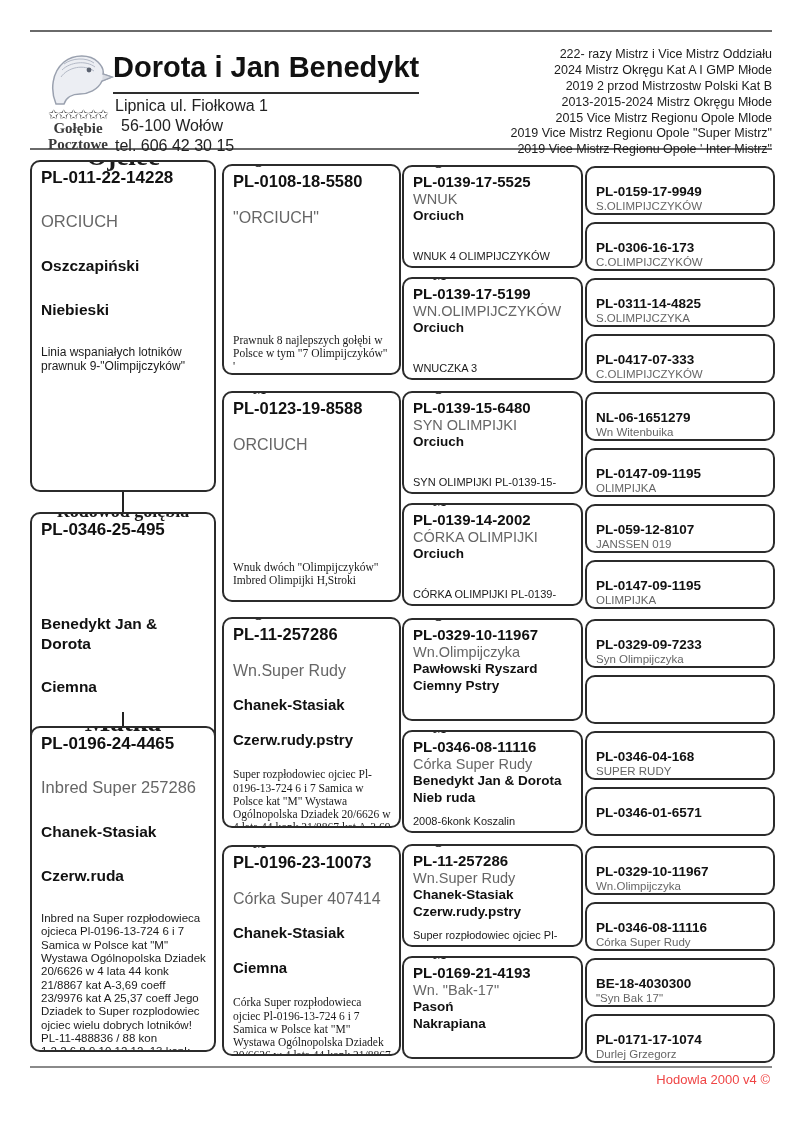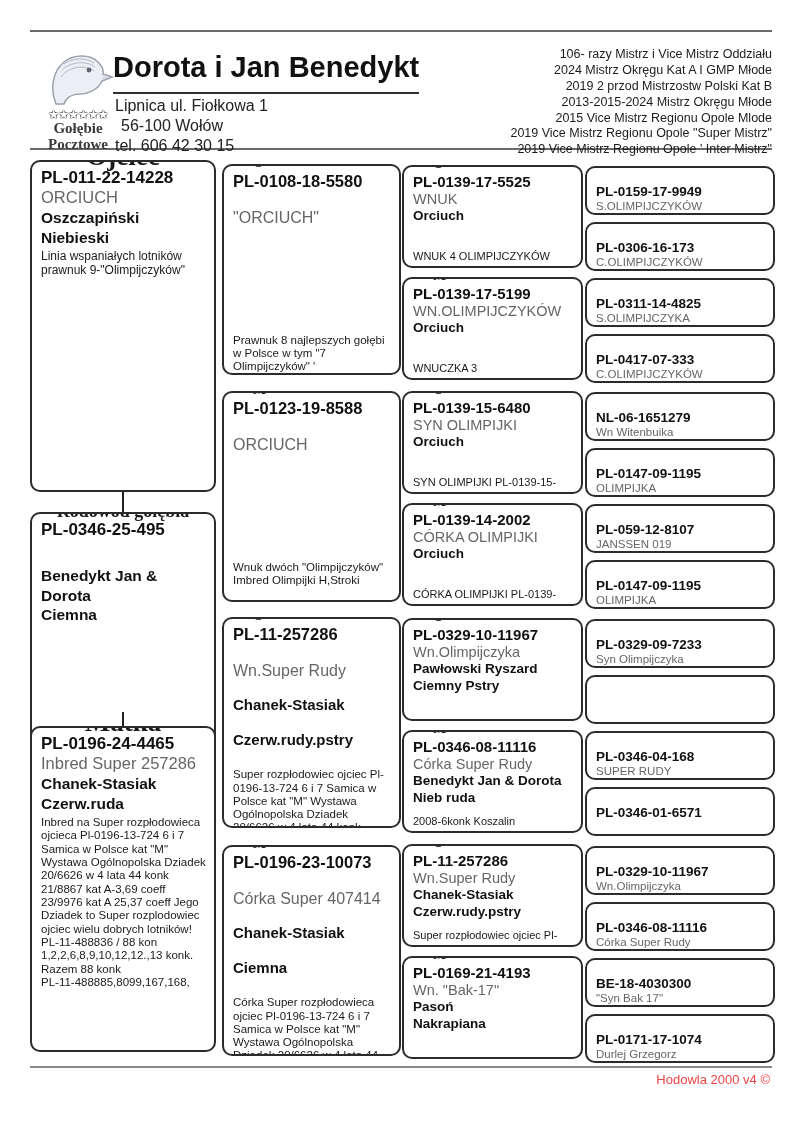--- a/index.html
+++ b/index.html
@@ -11,33 +11,33 @@
   #logo .lname{font-family:"Liberation Serif",serif;font-weight:bold;font-size:15px;color:#3a3a3a;line-height:1.05;}
   #title{position:absolute;left:113px;top:52px;font-size:29px;font-weight:bold;border-bottom:2px solid #2e2e2e;padding-bottom:10px;line-height:1.05;}
   #addr{position:absolute;left:115px;top:96px;font-size:16px;line-height:1.25;color:#222;}
   #addr .l2{padding-left:6px;}
   #achv{position:absolute;right:28px;top:47px;width:340px;text-align:right;font-size:12.5px;line-height:1.27;color:#1c1c1c;}
   
   .pbox{position:absolute;box-sizing:border-box;border:2px solid #2b2b2b;border-radius:10px;background:#fff;padding:6px 8px 4px 9px;display:flex;flex-direction:column;overflow:hidden;}
   .pbox::before{content:"";position:absolute;left:-11px;top:50%;width:10px;height:2px;background:#444;}
   .noTick::before{display:none;}
   .legend{position:absolute;background:#fff;padding:0 5px;font-family:"Liberation Serif",serif;font-weight:bold;color:#1a1a1a;white-space:nowrap;}
-  .g1{left:30px;width:186px;}
+  .g1{left:30px;width:186px;gap:24px;}
   .g2{left:222px;width:179px;height:211px;gap:16px;}
   .g3{left:402px;width:181px;height:103px;}
   .g4{left:585px;width:190px;height:49px;padding-top:16px;}
   .bigLegend{top:-19px;left:50%;transform:translateX(-50%);font-size:27px;line-height:1;}
   .midLegend{top:-12px;left:50%;transform:translateX(-50%);font-size:18px;line-height:1;}
   .sexLegend{top:-10px;left:24px;font-size:14px;line-height:1;}
   .g4 .sexLegend{top:-9px;left:26px;font-size:11px;}
   .ring{font-weight:bold;font-size:17px;line-height:1.2;}
   .name{color:#666;font-size:16.5px;line-height:1.2;}
   .breeder,.colr{font-weight:bold;font-size:15.5px;line-height:1.25;}
   .desc{font-size:12.5px;line-height:1.16;margin-top:3px;color:#1a1a1a;white-space:pre-line;}
-  .g2 .ring{font-size:16.5px}.g2 .name{font-size:16px}.g2 .breeder,.g2 .colr{font-size:15px}.g2 .desc{font-size:11.5px;line-height:1.15;}
+  .g2 .ring{font-size:16.5px}.g2 .name{font-size:16px}.g2 .breeder,.g2 .colr{font-size:15px}.g2 .desc{font-size:11.5px;line-height:1.15;font-family:Liberation Serif, serif;}
   .g1 .desc{font-size:12px;line-height:1.16;}
   .g3 .ring{font-size:15px}.g3 .name{font-size:14.5px}.g3 .breeder,.g3 .colr{font-size:13.5px;line-height:1.2}.g3 .desc{font-size:11px;margin-top:auto;line-height:1.1;}
   .g4 .ring{font-size:13.5px;line-height:1.15}.g4 .name{font-size:11.5px;line-height:1.2;min-height:13px;}.g4 .breeder{font-size:12px;line-height:1.2;}
   .sp70{height:72px;flex:none;}
   .sp26{height:26px;flex:none;}
   .vline{position:absolute;left:122px;width:2px;background:#222;}
   #footer{position:absolute;right:30px;top:1072px;font-size:13px;color:#ef4444;}
   svg{display:block;margin:0 auto;}
 </style>
 </head>
@@ -61,21 +61,21 @@
     <div class="lname">Gołębie</div>
     <div class="lname">Pocztowe</div>
   </div>
   <div id="title">Dorota i Jan Benedykt</div>
   <div id="addr">
     <div>Lipnica ul. Fiołkowa 1</div>
     <div class="l2">56-100 Wołów</div>
     <div>tel. 606 42 30 15</div>
   </div>
   <div id="achv">
-    <div>106- razy  Mistrz i Vice Mistrz Oddziału</div>
+    <div>222- razy  Mistrz i Vice Mistrz Oddziału</div>
     <div>2024 Mistrz Okręgu Kat A I GMP  Młode</div>
     <div>2019 2 przod Mistrzostw Polski Kat B</div>
     <div>2013-2015-2024 Mistrz Okręgu Młode</div>
     <div>2015 Vice Mistrz Regionu Opole Mlode</div>
     <div>2019 Vice Mistrz Regionu Opole "Super Mistrz"</div>
     <div>2019 Vice Mistrz Regionu Opole ' Inter Mistrz"</div>
   </div>
 
   <div class="pbox g1 noTick" style="top:160px;height:332px">
     <span class="legend bigLegend">Ojciec</span>

